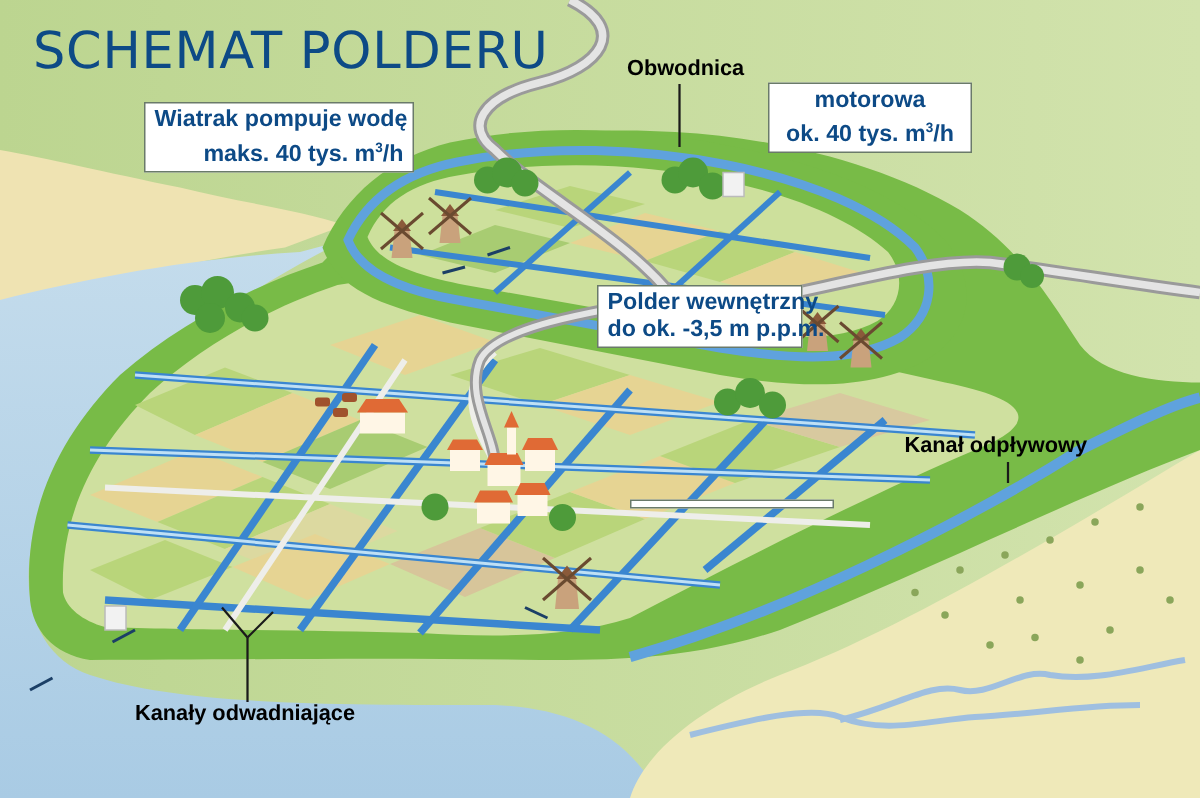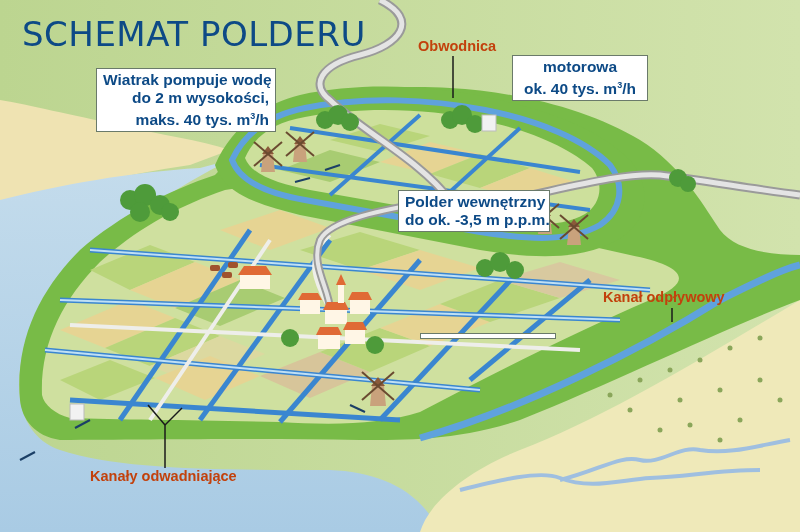--- a/index.html
+++ b/index.html
@@ -11,21 +11,21 @@
     font-size:34px; color:#0d4a86; letter-spacing:0.5px; white-space:nowrap;
   }
   .callout {
     position:absolute; background:#ffffff; border:1px solid #6a7a6a; color:#0d4a86;
     font-family:"Liberation Sans", sans-serif; font-weight:bold; font-size:15.5px; line-height:18px;
     text-align:center; padding:2px 6px; box-sizing:border-box; white-space:nowrap;
   }
   .callout .line { display:block; }
   .callout sup { font-size:9px; vertical-align:6px; }
   .label {
-    position:absolute; color:#c2410c; font-family:"Liberation Sans", sans-serif; font-weight:bold;
+    position:absolute; color:#000000; font-family:"Liberation Sans", sans-serif; font-weight:bold;
     font-size:14.5px; white-space:nowrap;
   }
 </style>
 </head>
 <body>
 
 <div id="stage">
 
   <svg class="scene" width="800" height="532" viewBox="0 0 800 532">
     <defs>
@@ -232,30 +232,29 @@
       <line x1="165" y1="425" x2="165" y2="468"></line>
       <line x1="165" y1="425" x2="148" y2="405"></line>
       <line x1="165" y1="425" x2="182" y2="408"></line>
     </g>
   </svg>
 
   <div class="title">SCHEMAT POLDERU</div>
 
   <div class="callout" style="left:96px; top:68px; width:180px;text-align:right;">
     <span class="line">Wiatrak pompuje wodę</span>
-    <span class="line">do 2 m wysokości,</span>
     <span class="line"><span>maks. 40 tys. m</span><sup>3</sup><span>/h</span></span>
   </div>
 
   <div class="callout" style="left:512px; top:55px; width:136px;">
     <span class="line">motorowa</span>
     <span class="line"><span>ok. 40 tys. m</span><sup>3</sup><span>/h</span></span>
   </div>
 
-  <div class="callout" style="left:398px; top:190px; width:152px;">
+  <div class="callout" style="left:398px; top:190px; width:137px;">
     <span class="line">Polder wewnętrzny</span>
     <span class="line">do ok. -3,5 m p.p.m.</span>
   </div>
 
   <div class="callout" style="left:420px; top:333px; width:136px;">
   </div>
 
   <div class="label" style="left:418px; top:38px;">Obwodnica</div>
   <div class="label" style="left:90px; top:468px;">Kanały odwadniające</div>
   <div class="label" style="left:603px; top:289px;">Kanał odpływowy</div>

